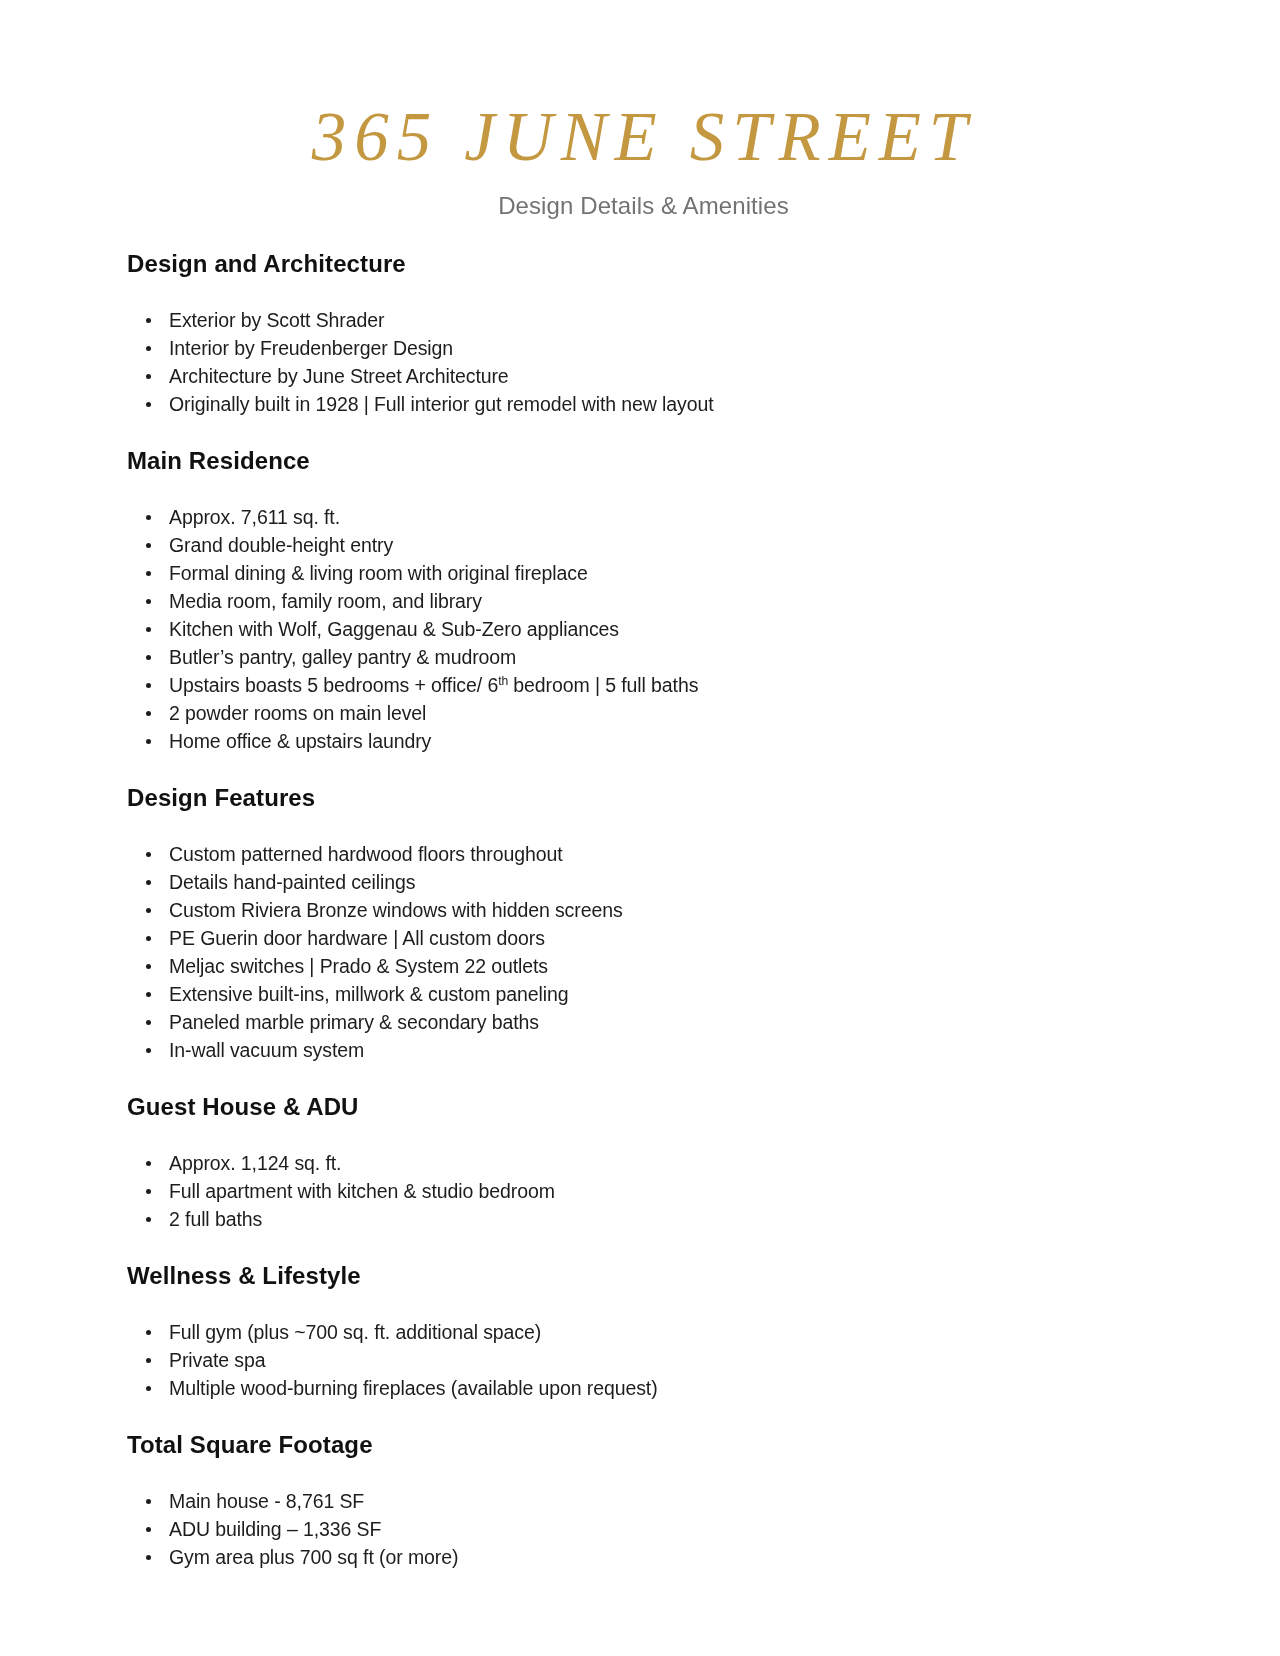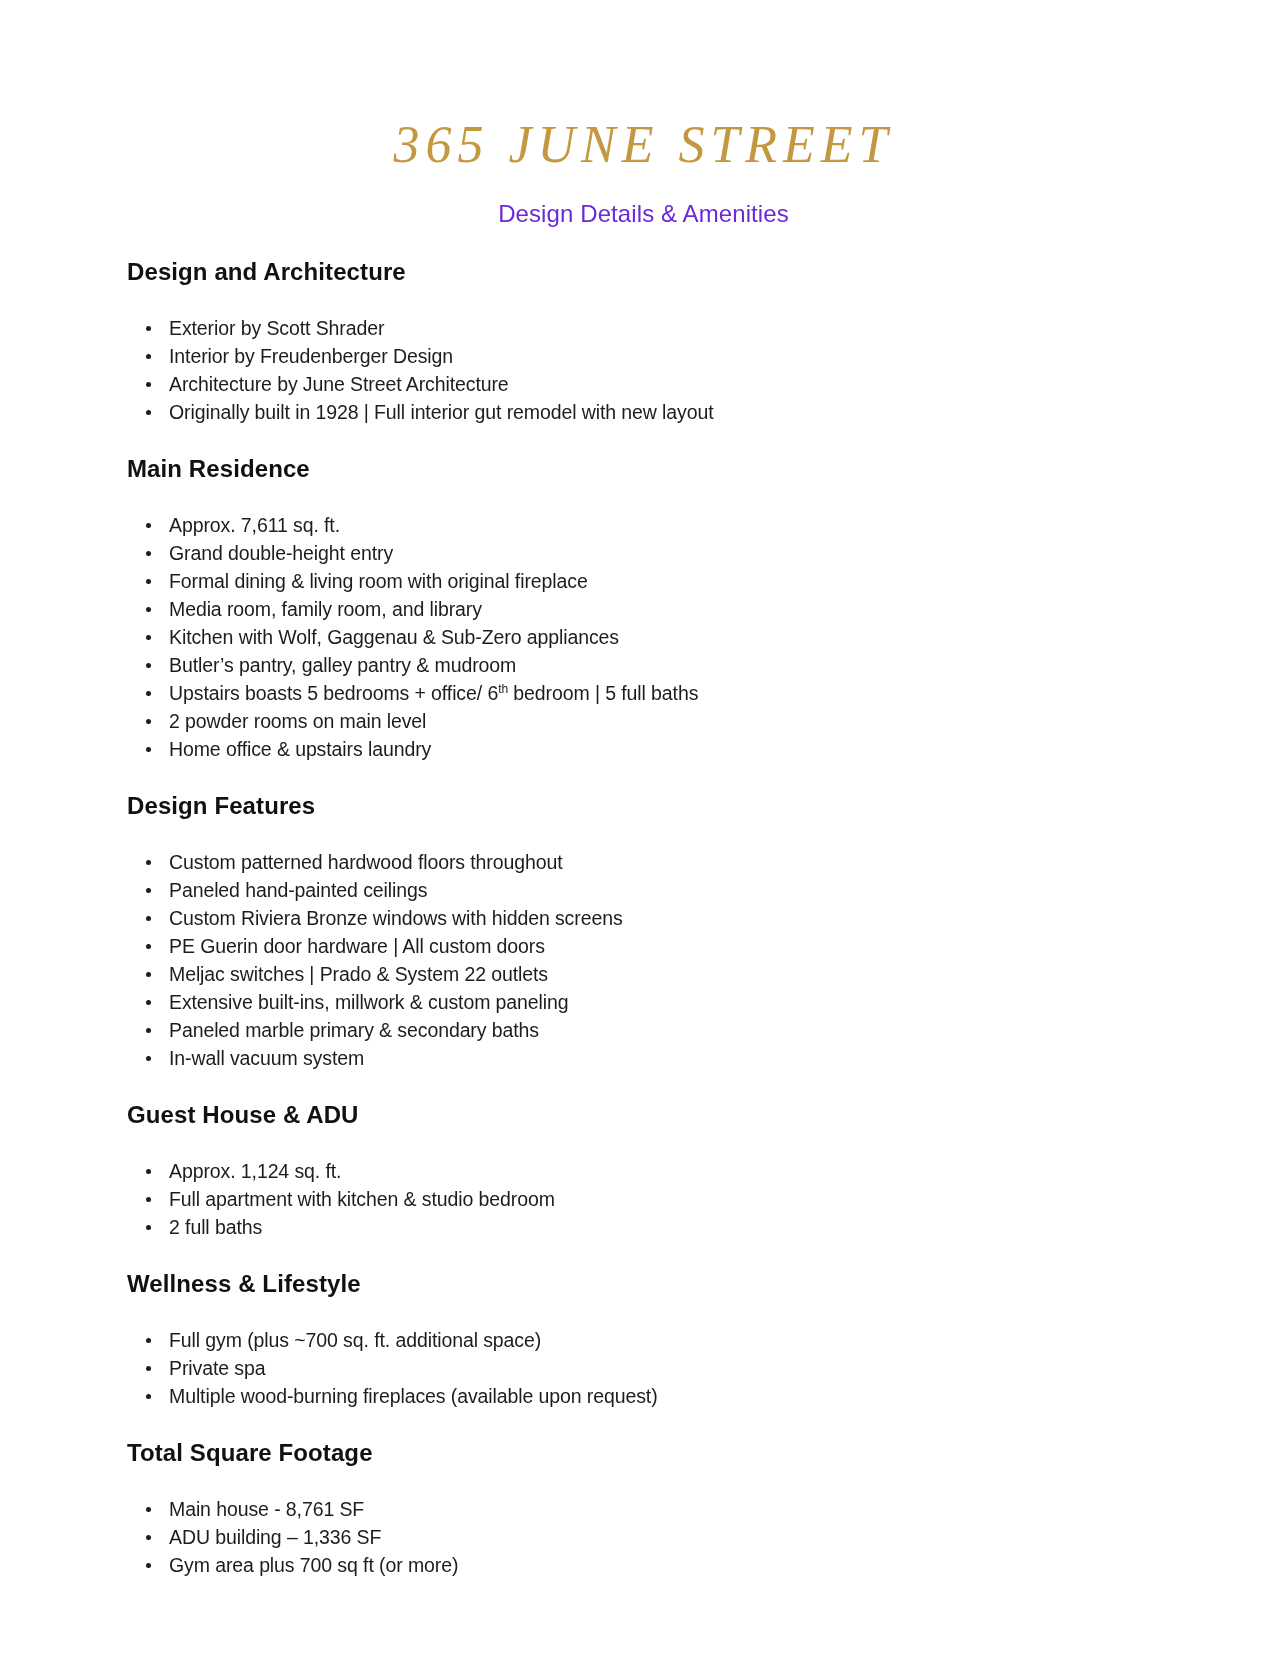--- a/index.html
+++ b/index.html
@@ -13,38 +13,38 @@
     height: 1656px;
     margin: 0 auto;
     background: #ffffff;
     overflow: hidden;
     box-sizing: border-box;
     padding: 96px 120px 0 127px;
     font-family: "Liberation Sans", sans-serif;
     color: #1d1d1d;
   }
   h1.doc-title {
-    margin: 12px;
+    margin: 4px;
     font-family: "Liberation Serif", serif;
     font-style: italic;
     font-weight: 400;
-    font-size: 52px;
+    font-size: 69px;
     line-height: 74px;
     letter-spacing: 0.115em;
     text-align: center;
     color: #c49840;
     white-space: nowrap;
   }
   .doc-subtitle {
     margin: 17px 0 0 0;
     font-size: 24px;
     line-height: 30px;
     font-weight: 400;
     text-align: center;
-    color: #6d28d9;
+    color: #737373;
     letter-spacing: 0.1px;
   }
   .doc-section h2 {
     margin: 29px 0 28px 0;
     font-size: 24px;
     line-height: 28px;
     font-weight: 700;
     color: #111111;
     letter-spacing: 0.1px;
   }
@@ -118,21 +118,21 @@
 
   <li>Home office &amp; upstairs laundry</li>
 </ul>
   </section>
 
   <section class="doc-section">
     <h2>Design Features</h2>
     <ul>
   <li>Custom patterned hardwood floors throughout</li>
 
-  <li>Paneled hand-painted ceilings</li>
+  <li>Details hand-painted ceilings</li>
 
   <li>Custom Riviera Bronze windows with hidden screens</li>
 
   <li>PE Guerin door hardware | All custom doors</li>
 
   <li>Meljac switches | Prado &amp; System 22 outlets</li>
 
   <li>Extensive built-ins, millwork &amp; custom paneling</li>
 
   <li>Paneled marble primary &amp; secondary baths</li>

